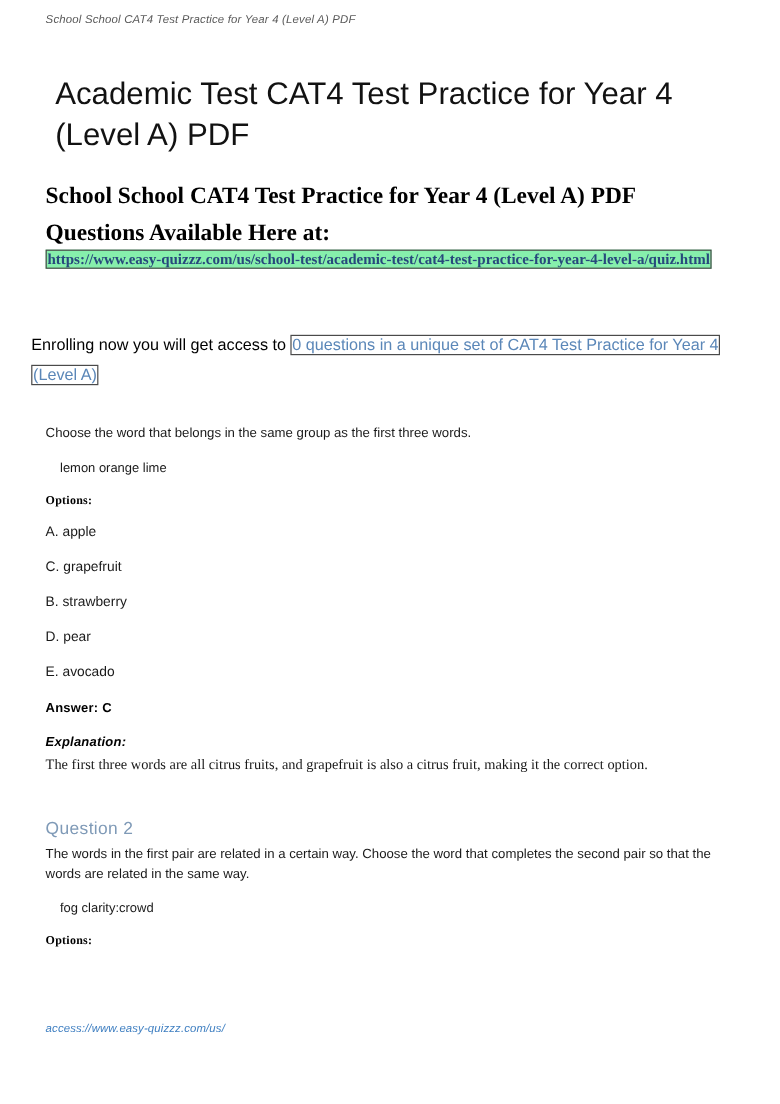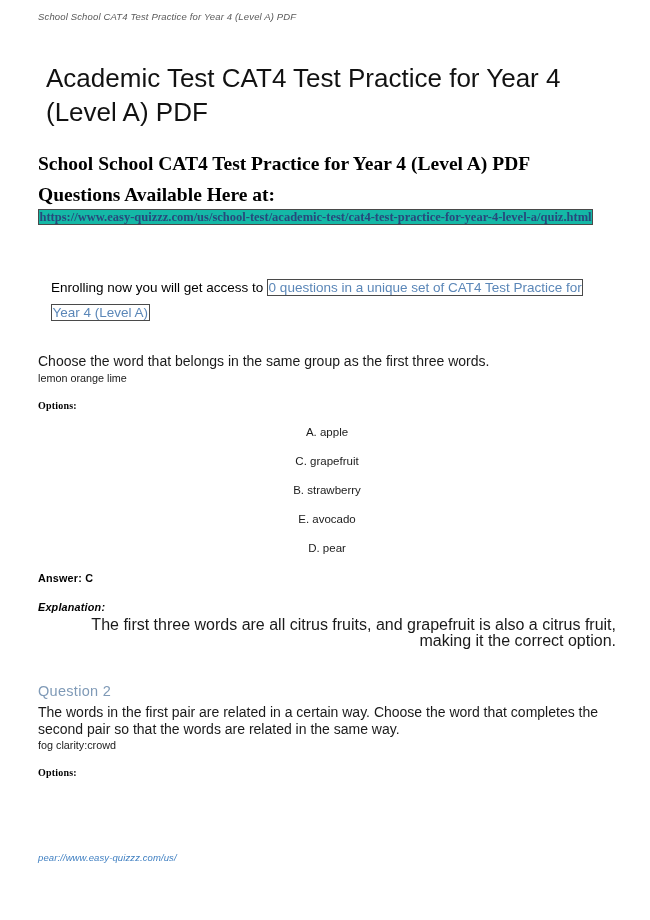--- a/index.html
+++ b/index.html
@@ -75,29 +75,29 @@
     font-family: "Liberation Serif", serif;
     font-weight: bold;
     font-size: 12.5px;
     line-height: 17.5px;
     color: #27497c;
     word-break: break-all;
     display: inline;
     box-decoration-break: clone;
     -webkit-box-decoration-break: clone;
     border: 1px solid #4a4a4a;
-    background: #14b8a6;
+    background: #86efac;
     padding: 0 0.5px;
   }
 
   
   .enroll-para {
     position: absolute;
     top: 261px;
-    left: 51px;
+    left: 26px;
     right: 42px;
     font-family: "Liberation Sans", sans-serif;
     font-size: 13.5px;
     line-height: 25px;
     color: #000000;
   }
   .enroll-link {
     color: #5b87b8;
     display: inline;
     box-decoration-break: clone;
@@ -119,77 +119,75 @@
   .q-heading {
     font-family: "Liberation Sans", sans-serif;
     font-size: 14.5px;
     font-weight: 400;
     color: #7f9ab7;
     margin: 0 0 5px 0;
     letter-spacing: 0.3px;
   }
   .q-stem {
     font-family: "Liberation Sans", sans-serif;
-    font-size: 14px;
+    font-size: 11px;
     line-height: 16.5px;
     color: #1a1a1a;
     margin: 0;
   }
   .q-prompt {
     font-family: "Liberation Sans", sans-serif;
     font-size: 10.8px;
     line-height: 16px;
     color: #1a1a1a;
-    margin: 0;
+    margin: 12px;
   }
   .options-label {
     font-family: Liberation Serif, serif;
     font-size: 10px;
     font-weight: bold;
     color: #000000;
     margin: 14px 0 0 0;
     letter-spacing: 0.2px;
   }
   .option-list {
     list-style: none;
     margin: 0;
     padding: 0;
   }
   .option-item {
     font-family: "Liberation Sans", sans-serif;
     font-size: 11.5px;
     line-height: 15px;
     color: #1a1a1a;
     margin-top: 14px;
-    text-align: center;
   }
   .answer-line {
     font-family: "Liberation Sans", sans-serif;
     font-size: 10.8px;
     font-weight: bold;
     color: #000000;
     margin-top: 16px;
     letter-spacing: 0.2px;
   }
   .explanation-label {
     font-family: "Liberation Sans", sans-serif;
     font-size: 10.8px;
     font-weight: bold;
     color: #000000;
     margin-top: 17px;
     letter-spacing: 0.2px;
     font-style: italic;
   }
   .explanation-text {
-    font-family: Liberation Sans, sans-serif;
-    font-size: 16px;
+    font-family: Liberation Serif, serif;
+    font-size: 12px;
     line-height: 16px;
     color: #1a1a1a;
     margin-top: 4px;
-    text-align: right;
   }
 
   
   .footer-link {
     position: absolute;
     top: 852px;
     left: 38px;
     font-family: "Liberation Sans", sans-serif;
     font-style: italic;
     font-size: 9.5px;
@@ -218,30 +216,30 @@
   </p>
 
   <section class="question-block" id="question-1">
     <p class="q-stem">Choose the word that belongs in the same group as the first three words.</p>
     <p class="q-prompt">lemon  orange  lime</p>
     <div class="options-label">Options:</div>
     <ul class="option-list">
       <li class="option-item">A. apple</li>
       <li class="option-item">C. grapefruit</li>
       <li class="option-item">B. strawberry</li>
+      <li class="option-item">D. pear</li>
       <li class="option-item">E. avocado</li>
-      <li class="option-item">D. pear</li>
     </ul>
     <div class="answer-line">Answer: C</div>
     <div class="explanation-label">Explanation:</div>
     <div class="explanation-text">The first three words are all citrus fruits, and grapefruit is also a citrus fruit, making it the correct option.</div>
   </section>
 
   <section class="question-block" id="question-2">
     <div class="q-heading">Question  2</div>
     <p class="q-stem">The words in the first pair are related in a certain way. Choose the word that completes the second pair so that the words are related in the same way.</p>
     <p class="q-prompt">fog clarity:crowd</p>
     <div class="options-label">Options:</div>
   </section>
 
-  <a class="footer-link">pear://www.easy-quizzz.com/us/</a>
+  <a class="footer-link">access://www.easy-quizzz.com/us/</a>
 
 </div>
 
 </body></html>

